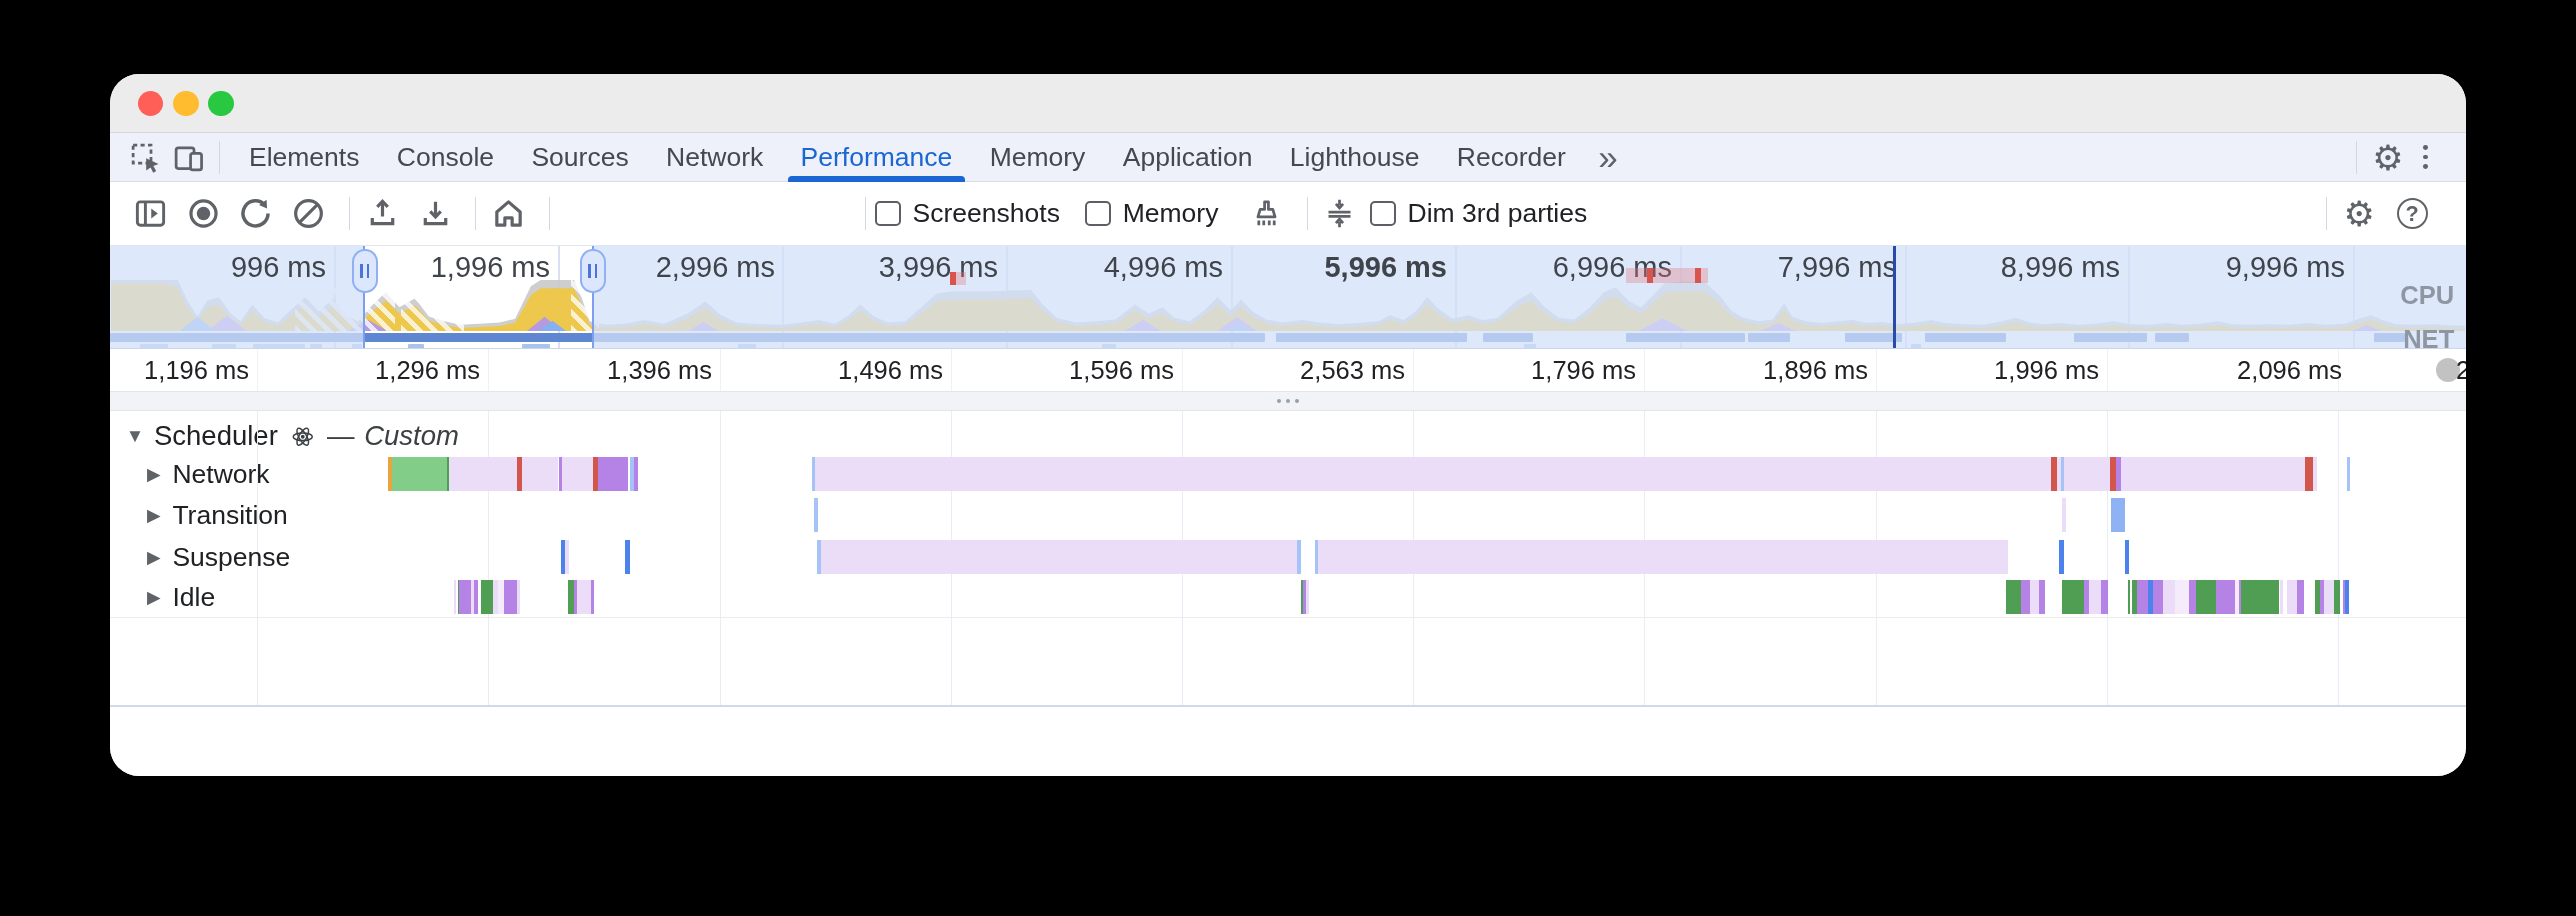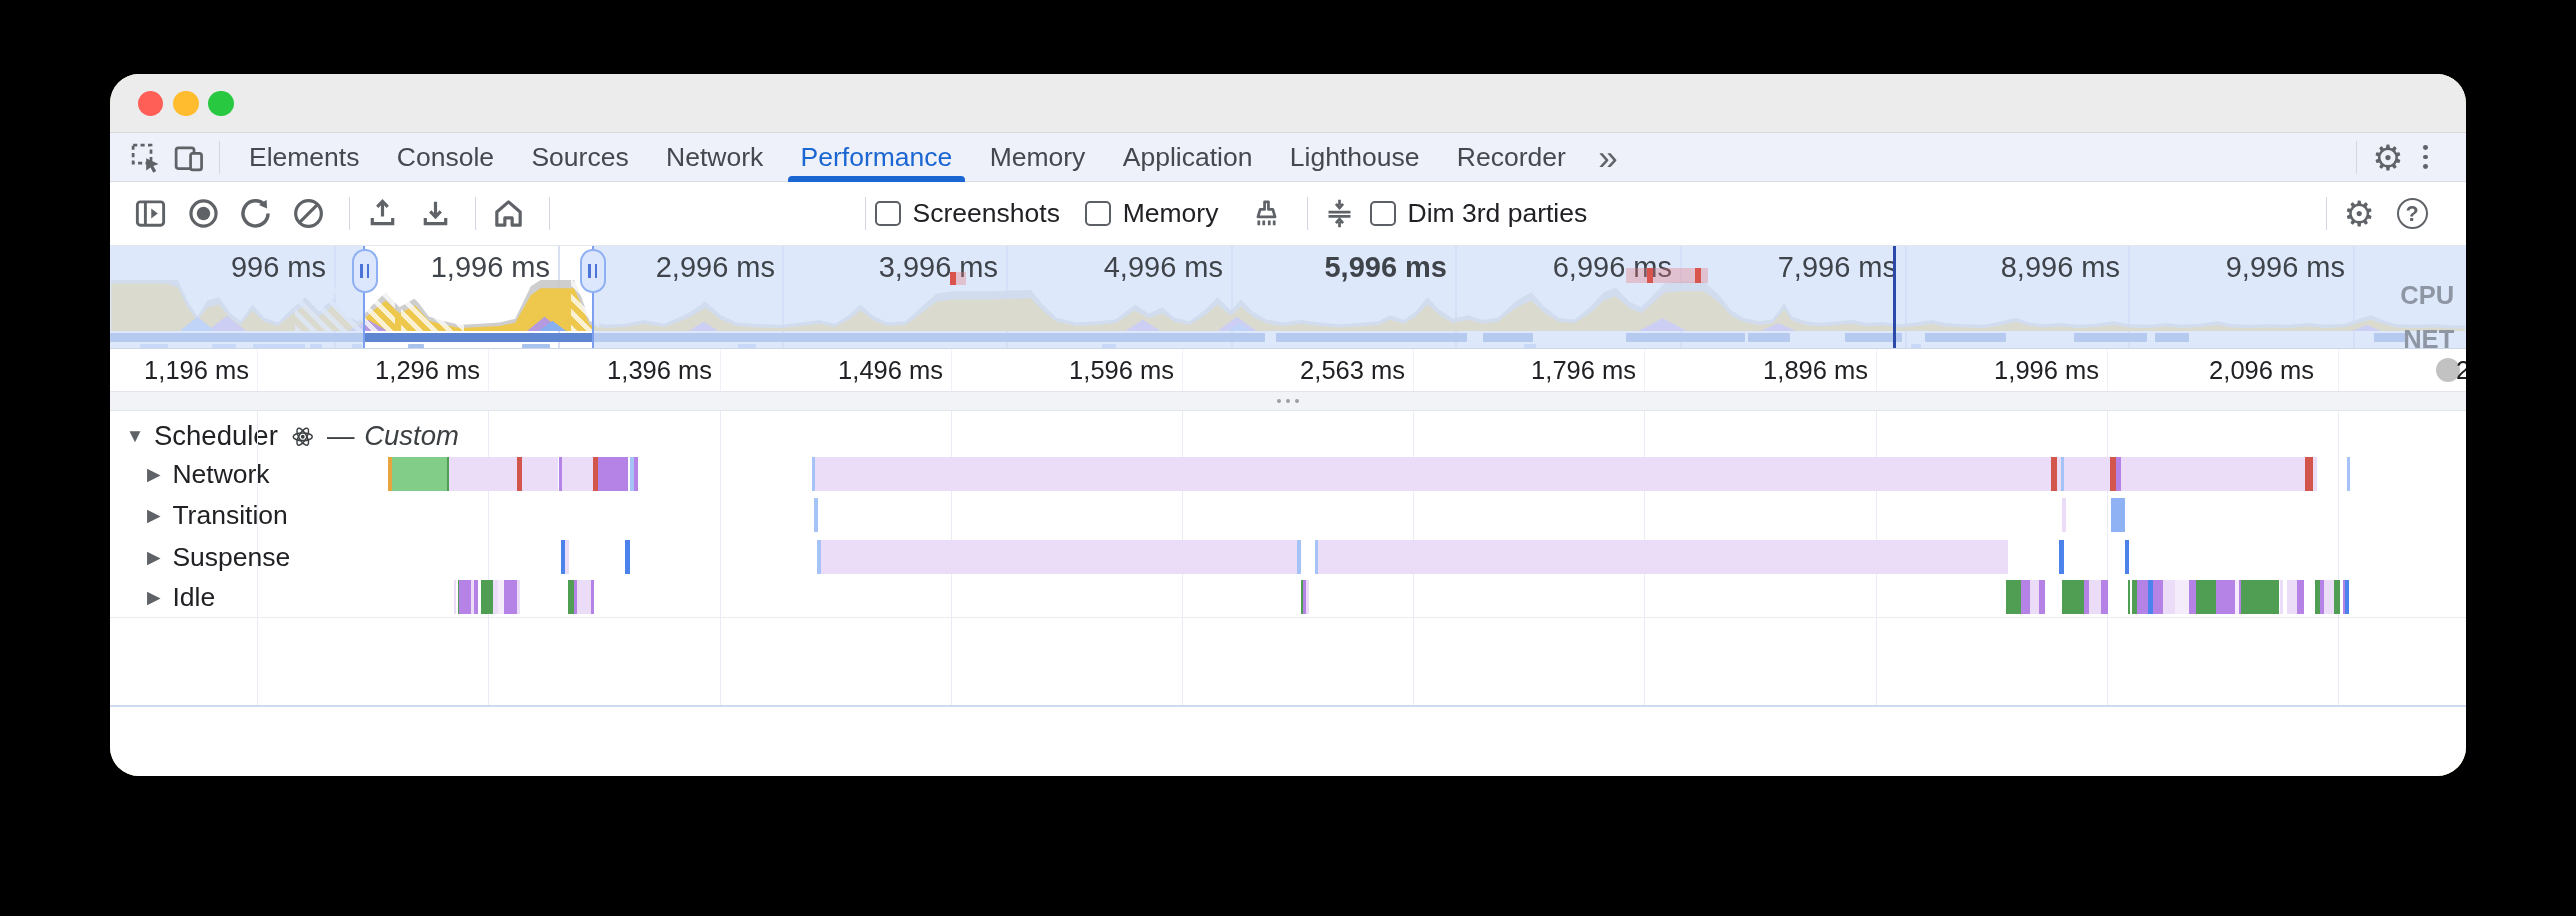--- a/index.html
+++ b/index.html
@@ -300,21 +300,21 @@
         <div class="rlabel" style="right: 1292px;">1,596 ms</div>
         <div class="tick" style="left: 1303px;"></div>
         <div class="rlabel" style="right: 1061px;">2,563 ms</div>
         <div class="tick" style="left: 1534px;"></div>
         <div class="rlabel" style="right: 830px;">1,796 ms</div>
         <div class="tick" style="left: 1766px;"></div>
         <div class="rlabel" style="right: 598px;">1,896 ms</div>
         <div class="tick" style="left: 1997px;"></div>
         <div class="rlabel" style="right: 367px;">1,996 ms</div>
         <div class="tick" style="left: 2228px;"></div>
-        <div class="rlabel" style="right: 152px; text-align: right;">2,096 ms</div>
+        <div class="rlabel" style="right: 124px; text-align: right;">2,096 ms</div>
         <div class="rlabel" style="right: -95px;">2,196 ms</div>
       </div>
 
     <div class="dragstrip">
         <i></i>
         <i></i>
         <i></i>
       </div>
 
     <div class="track" id="track">

